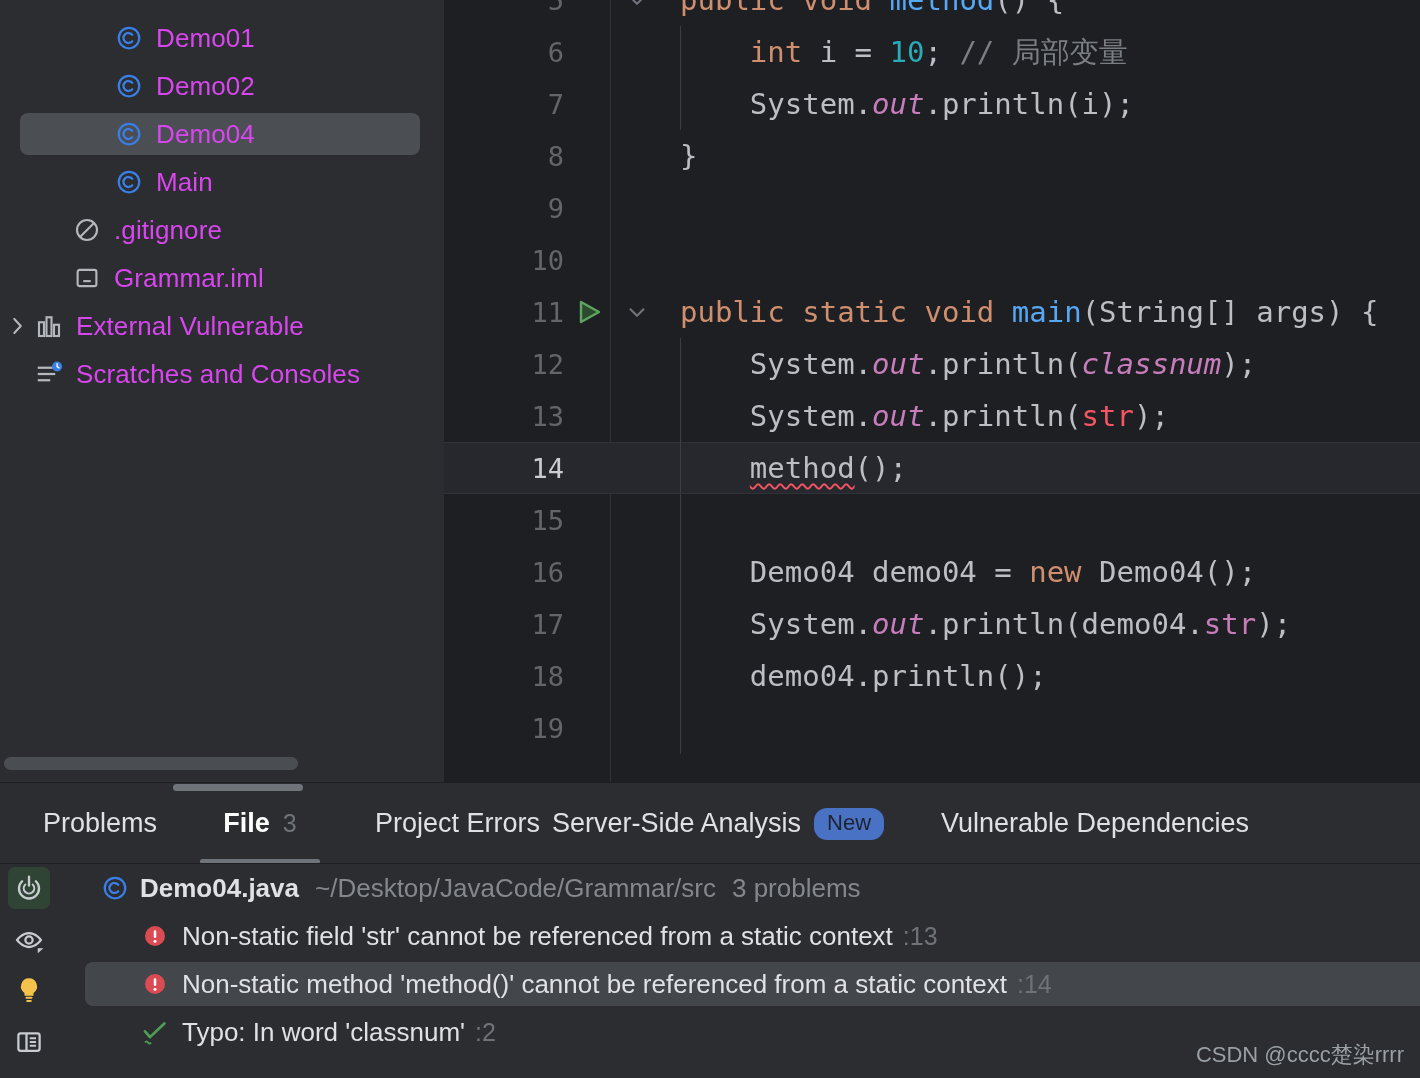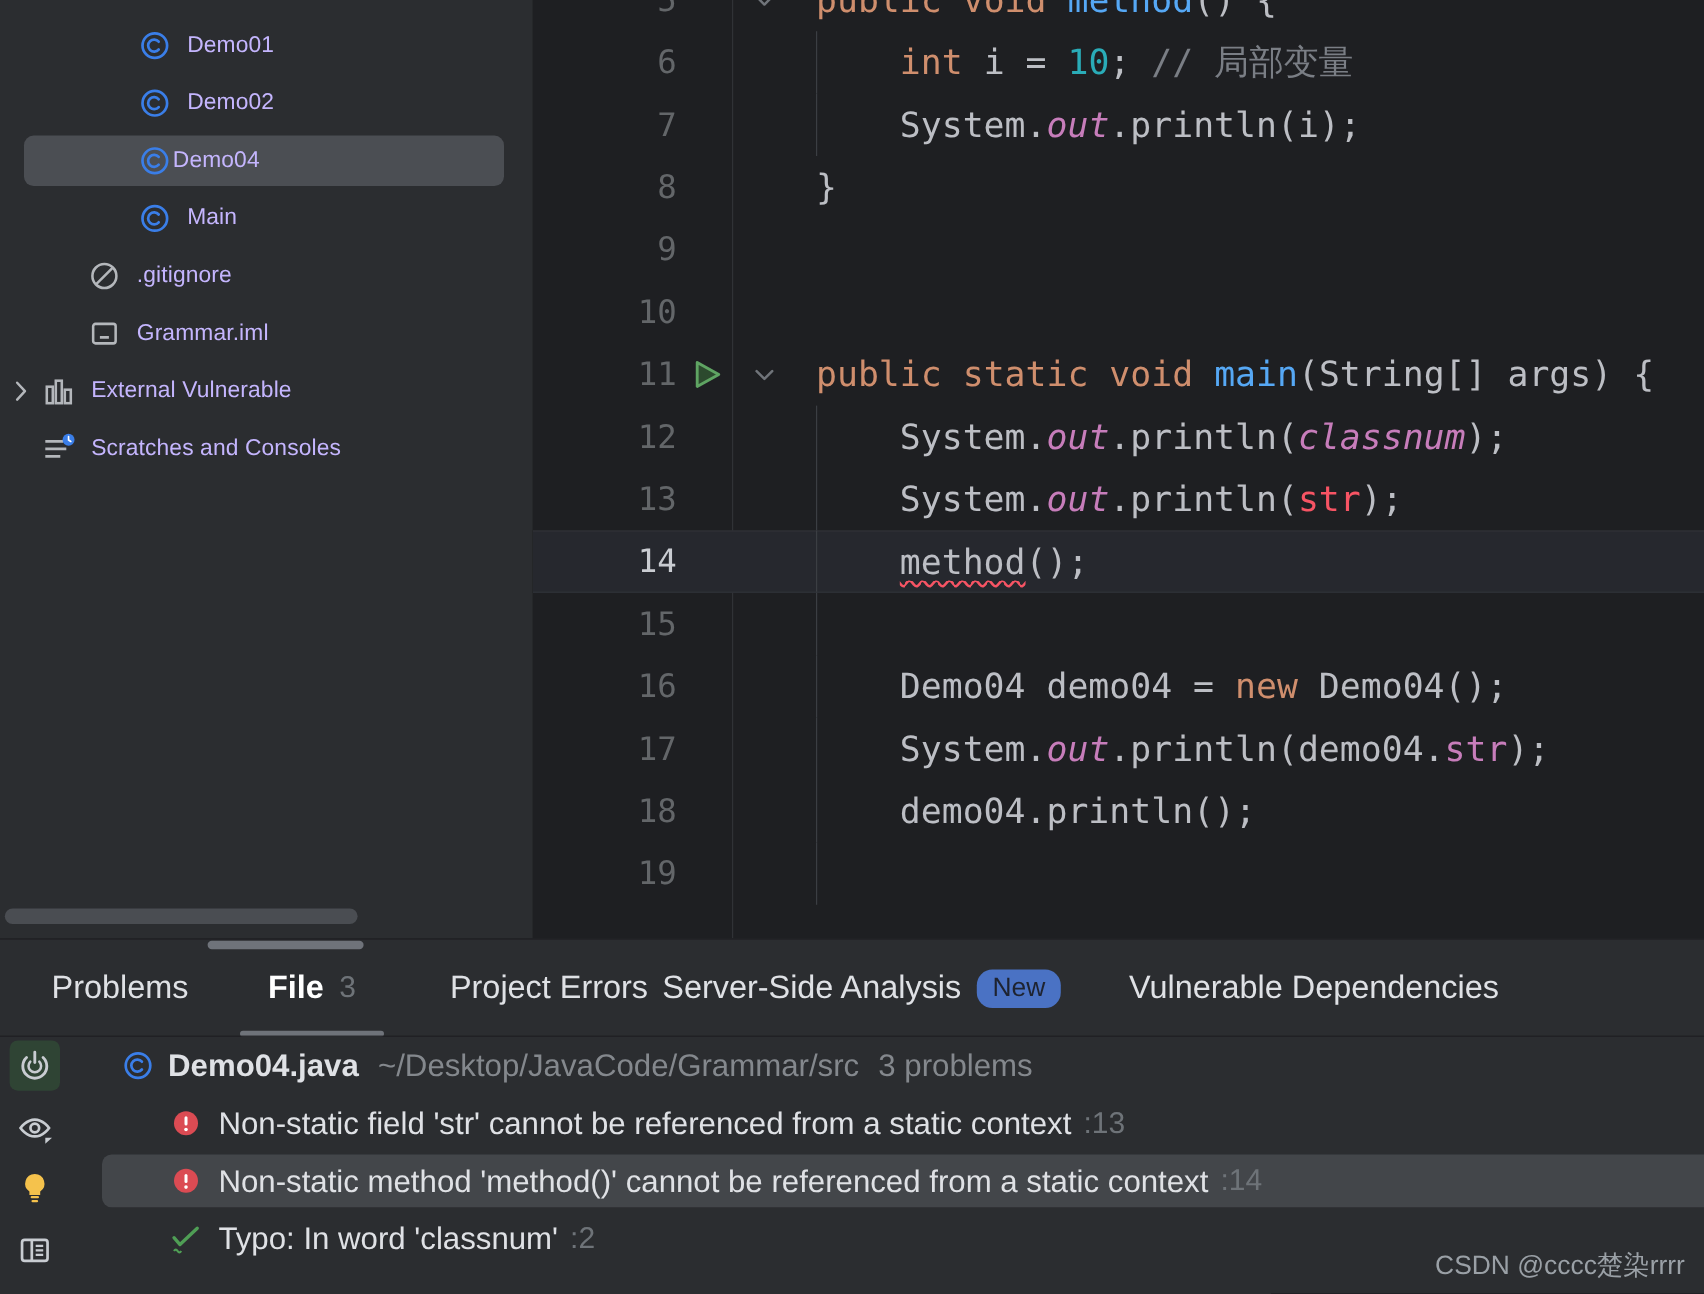--- a/index.html
+++ b/index.html
@@ -21,21 +21,21 @@
   }
   .tree-row {
     position: relative; height: 48px; display: flex; align-items: center;
     white-space: nowrap;
   }
   .tree-row .sel-bg {
     position: absolute; left: 20px; right: 24px; top: 3px; bottom: 3px;
     background: #4b4e53; border-radius: 8px;
   }
   .tree-label {
-    position: relative; font-size: 19px; color: #c4b5fd;
+    position: relative; font-size: 26px; color: #d946ef;
     letter-spacing: .1px;
   }
   .chev {
     position: relative; width: 26px; height: 26px; flex: none;
   }
   .chev svg { display: block; }
   .ic { position: relative; width: 30px; height: 30px; flex: none;
         display: flex; align-items: center; justify-content: center; }
 
   .tree-scroll {
@@ -206,21 +206,21 @@
             <span class="tree-label" style="margin-left: 12px;">Demo02</span>
           </div>
           <div class="tree-row">
             <div class="sel-bg"></div>
             <span class="ic" style="margin-left: 114px;">
               <svg width="30" height="30" viewBox="0 0 24 24">
                 <circle cx="12" cy="12" r="8.2" fill="none" stroke="#3a7ee8" stroke-width="1.8"></circle>
                 <path d="M14.6 9.4a4 4 0 1 0 0 5.2" fill="none" stroke="#3a7ee8" stroke-width="1.8" stroke-linecap="round"></path>
               </svg>
             </span>
-            <span class="tree-label" style="">Demo04</span>
+            <span class="tree-label" style="margin-left: 12px;">Demo04</span>
           </div>
           <div class="tree-row">
             <span class="ic" style="margin-left: 114px;">
               <svg width="30" height="30" viewBox="0 0 24 24">
                 <circle cx="12" cy="12" r="8.2" fill="none" stroke="#3a7ee8" stroke-width="1.8"></circle>
                 <path d="M14.6 9.4a4 4 0 1 0 0 5.2" fill="none" stroke="#3a7ee8" stroke-width="1.8" stroke-linecap="round"></path>
               </svg>
             </span>
             <span class="tree-label" style="margin-left: 12px;">Main</span>
           </div>

